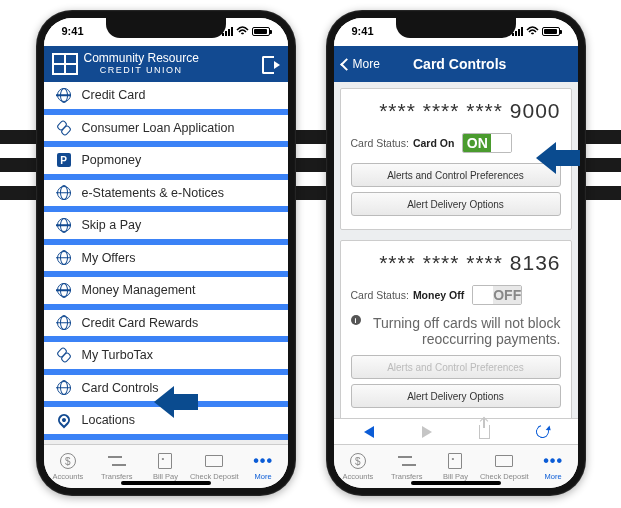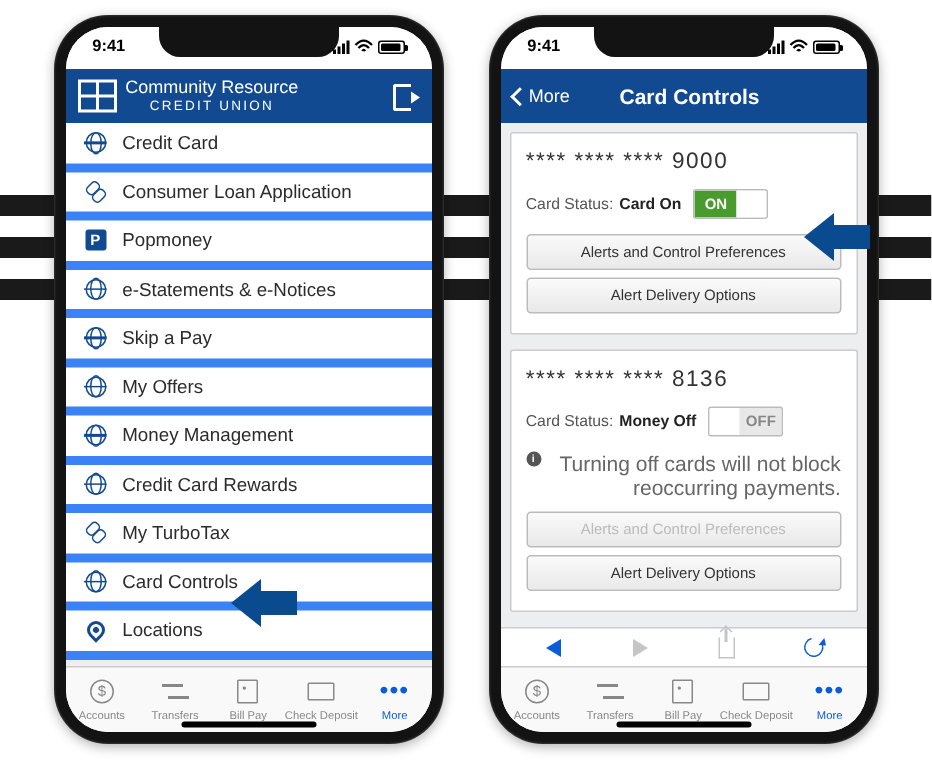--- a/index.html
+++ b/index.html
@@ -73,25 +73,25 @@
   .section-hdr{background:#eee;color:#666;font-size:10px;text-align:center;padding:4px 0;letter-spacing:1px;}
 
   
   .nav-header{ background:#124a91;color:#fff;height:36px;display:flex;align-items:center;padding:0 8px;}
   .back{font-size:12px;display:flex;align-items:center;gap:2px;}
   .back::before{content:"";width:7px;height:7px;border-left:2px solid #fff;border-bottom:2px solid #fff;transform:rotate(45deg);}
   .nav-title{flex:1;text-align:center;font-size:14px;font-weight:600;margin-left:-30px;}
 
   .card-area{flex:1;background:#eceef0;overflow:hidden;padding:6px;}
   .card-box{background:#fff;border:1px solid #ccc;border-radius:2px;padding:10px 10px 8px;margin-bottom:10px;}
-  .card-num{font-size:15px;color:#333;letter-spacing:1px;margin-bottom:10px;}
+  .card-num{font-size:21px;color:#333;letter-spacing:1px;margin-bottom:10px;text-align:right;}
   .card-num .last{font-weight:400;}
   .status-row{display:flex;align-items:center;gap:4px;font-size:10.5px;color:#555;margin-bottom:10px;}
   .status-row b{color:#222;}
-  .toggle{width:50px;height:20px;border:1px solid #bbb;background:#fff;display:flex;position:relative;font-size:10px;font-weight:700;border-radius:2px;overflow:hidden;}
+  .toggle{width:50px;height:20px;border:1px solid #bbb;background:#fff;display:flex;position:relative;font-size:14px;font-weight:700;border-radius:2px;overflow:hidden;}
   .toggle.on .tl{background:#4a9b2e;color:#fff;flex:1;display:flex;align-items:center;justify-content:center;}
   .toggle.on .tr{width:20px;background:#fff;}
   .toggle.off{background:#fff;color:#888;}
   .toggle.off .tl{width:20px;background:#fff;}
   .toggle.off .tr{flex:1;display:flex;align-items:center;justify-content:center;background:#e8e8e8;}
   .card-btn{width:100%;height:24px;background:linear-gradient(#fafafa,#e9e9e9);border:1px solid #bbb;border-radius:3px;font-size:10px;color:#333;margin-bottom:5px;cursor:pointer;}
   .card-btn.disabled{color:#bbb;}
   .note{font-size:14px;color:#666;display:flex;gap:4px;margin-bottom:8px;text-align:right;}
   .note::before{content:"i";width:10px;height:10px;border-radius:50%;background:#555;color:#fff;font-size:7px;display:inline-flex;align-items:center;justify-content:center;font-weight:700;flex-shrink:0;}
 

